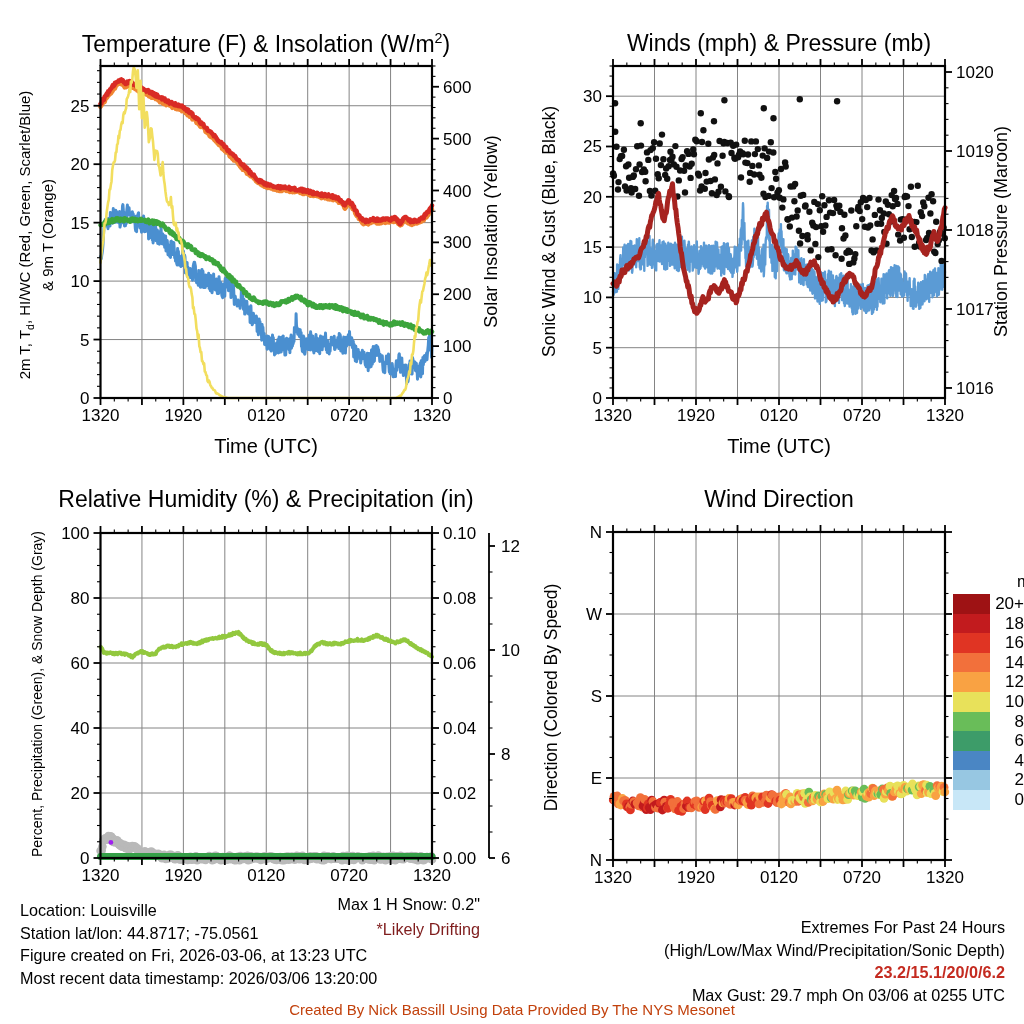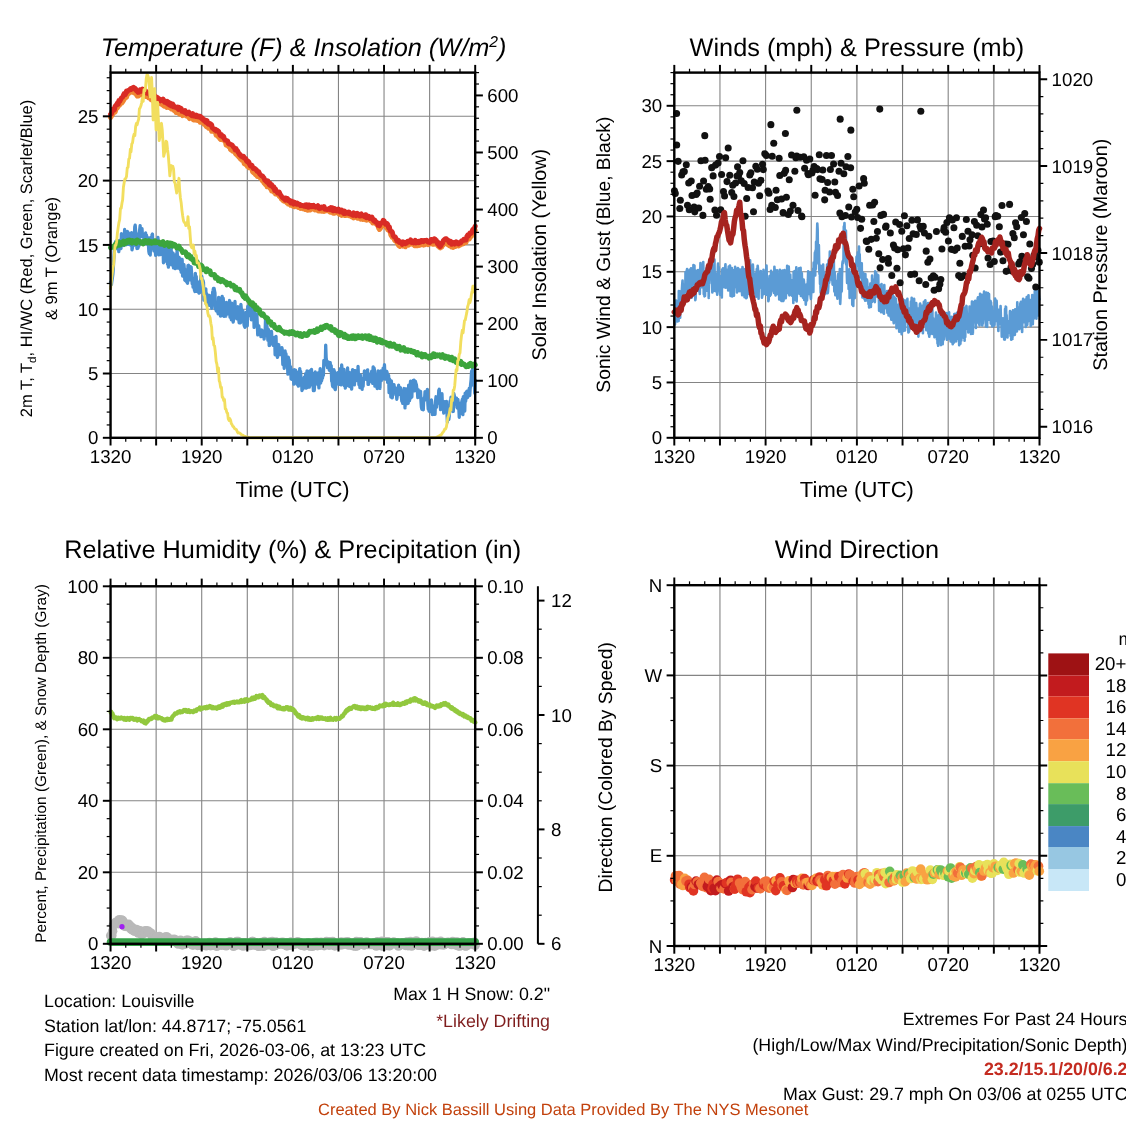--- a/index.html
+++ b/index.html
@@ -8,21 +8,21 @@
   .abs{position:absolute;}
   .title{font-size:23px;text-align:center;white-space:nowrap;}
   .title sup{font-size:0.62em;}
   .xlabel{font-size:20px;text-align:center;}
   .rot{transform:rotate(-90deg);text-align:center;white-space:nowrap;}
   .rl1{font-size:15px;line-height:17px;}
   .rl2{font-size:18px;}
   .rl3{font-size:17.5px;}
   .rl4{font-size:14px;}
   .rl1 sub{font-size:0.7em;}
-  .ftext{font-size:16.2px;line-height:22.6px;margin-left:20px;}
+  .ftext{font-size:16.2px;line-height:22.6px;}
   .right{text-align:right;}
   #colorbar{width:37px;}
   #colorbar div{width:37px;height:19.6px;}
   #cb-labels div{height:19.6px;line-height:19.6px;text-align:right;font-size:17px;}
   #cb-title{font-size:16.5px;text-align:right;width:34px;}
   .purple{color:#7f1d1d;}
   .redbold{color:#C42B20;font-weight:bold;}
   .credit{color:#c2410c;font-size:15px;text-align:center;}
 </style>
 </head>
@@ -1547,21 +1547,21 @@
           <line x1="945" y1="634.5" x2="948.5" y2="634.5" stroke="#000" stroke-width="1.1"></line>
           <line x1="945" y1="614" x2="952" y2="614" stroke="#000" stroke-width="1.8"></line>
           <line x1="945" y1="593.5" x2="948.5" y2="593.5" stroke="#000" stroke-width="1.1"></line>
           <line x1="945" y1="573" x2="948.5" y2="573" stroke="#000" stroke-width="1.1"></line>
           <line x1="945" y1="552.5" x2="948.5" y2="552.5" stroke="#000" stroke-width="1.1"></line>
           <line x1="945" y1="532" x2="952" y2="532" stroke="#000" stroke-width="1.8"></line>
         </g>
       </g>
     </svg>
 
-  <div class="abs title" style="left:73px;top:30px;width:406px;font-style:italic;">
+  <div class="abs title" style="left:63px;top:30px;width:406px;">
     <span>Temperature (F) &amp; Insolation (W/m</span><sup>2</sup><span>)</span>
   </div>
   <div class="abs title" style="left:40px;top:486px;width:452px;">Relative Humidity (%) &amp; Precipitation (in)</div>
   <div class="abs title" style="left:613px;top:30px;width:332px;">Winds (mph) &amp; Pressure (mb)</div>
   <div class="abs title" style="left:613px;top:486px;width:332px;">Wind Direction</div>
 
   <div class="abs xlabel" style="left:100px;top:435px;width:332px;">Time (UTC)</div>
   <div class="abs xlabel" style="left:613px;top:435px;width:332px;">Time (UTC)</div>
 
   <div class="abs rot rl1" style="left:-164px;top:215px;width:400px;">

